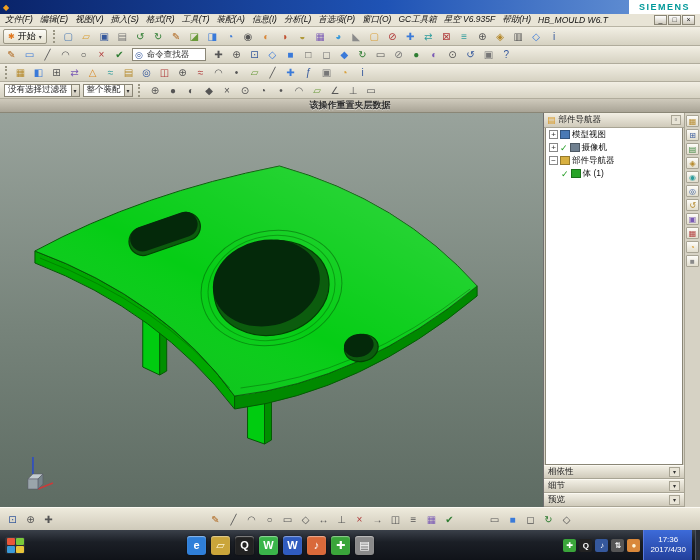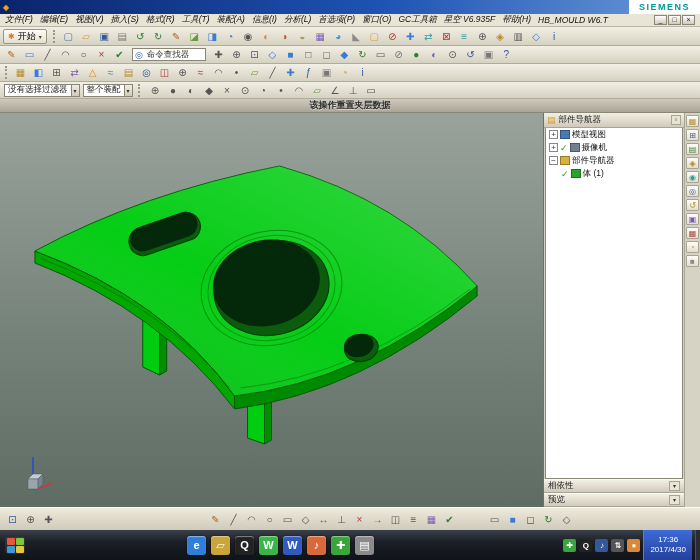--- a/index.html
+++ b/index.html
@@ -517,20 +517,24 @@
           </div>
 
       </div>
       <div class="sections">
 
           <div class="sec-bar">
             <span>相依性</span>
             <span class="sec-chevron">▾</span>
           </div>
 
+          <div class="sec-bar">
+            <span>细节</span>
+            <span class="sec-chevron">▾</span>
+          </div>
 
           <div class="sec-bar">
             <span>预览</span>
             <span class="sec-chevron">▾</span>
           </div>
 
       </div>
     </div>
 
     <div class="resource">

